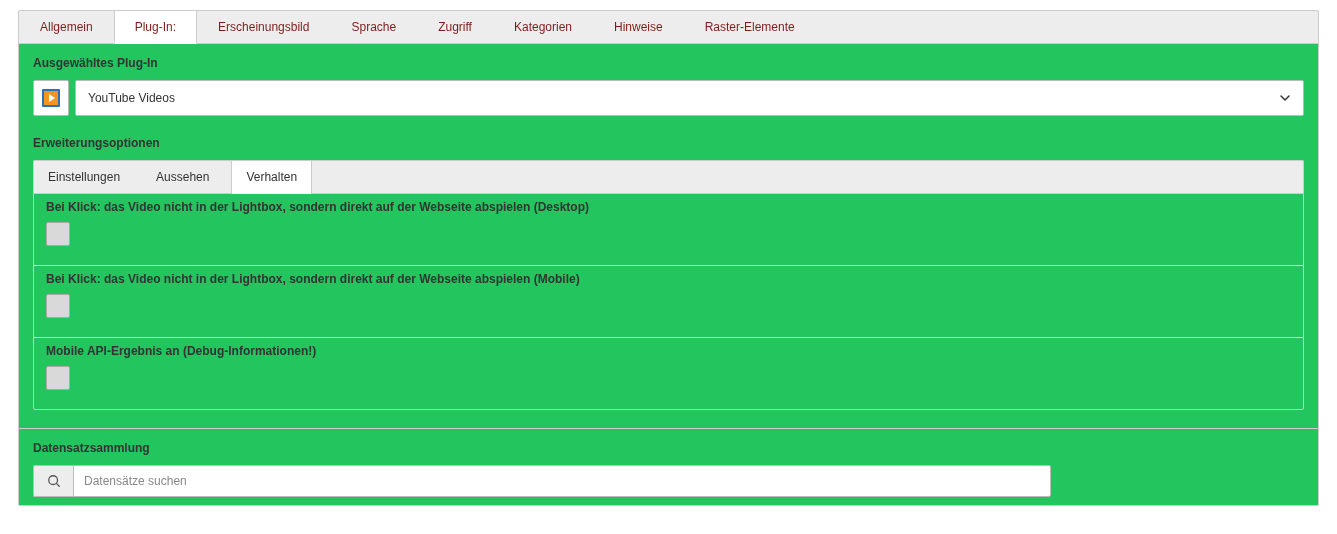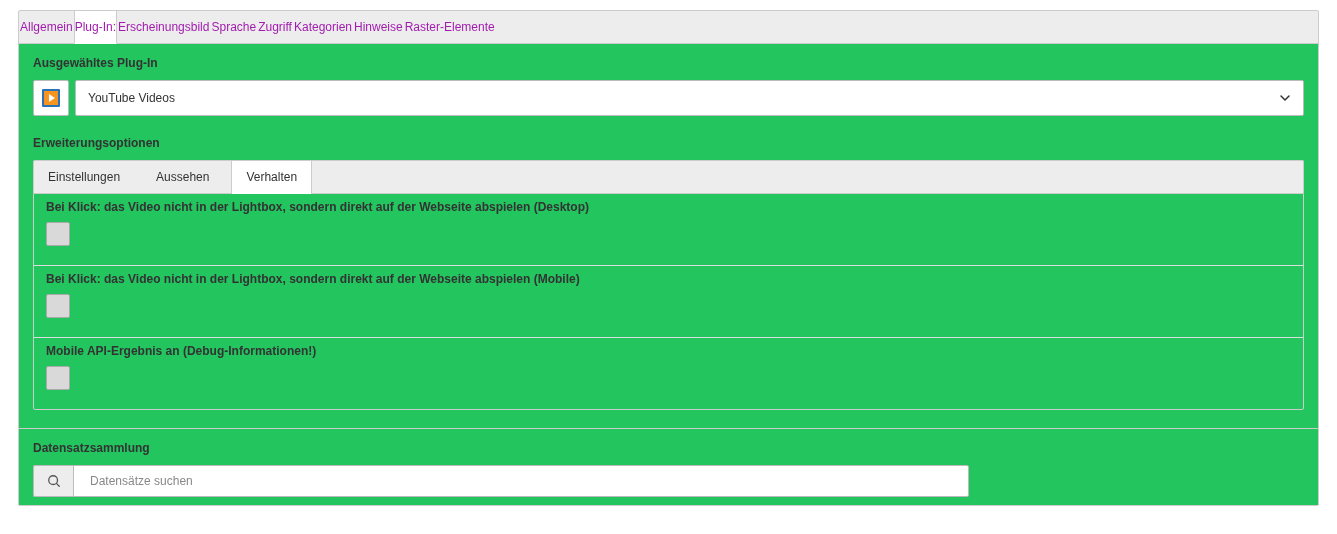--- a/index.html
+++ b/index.html
@@ -14,26 +14,26 @@
   .panel {
     border: 1px solid #ccc;
     background: #ededed;
     border-radius: 2px;
   }
   .main-tabs {
     display: flex;
     border-bottom: 1px solid #ccc;
   }
   .main-tab {
-    padding: 9px 0;
+    padding: 9px 20px;
     cursor: pointer;
     border-right: 1px solid transparent;
     border-left: 1px solid transparent;
     font-size: 12px;
-    color: #a21caf;
+    color: #7f1d1d;
   }
   .main-tab.active {
     background: #fff;
     border-left: 1px solid #ccc;
     border-right: 1px solid #ccc;
     margin-bottom: -1px;
     border-bottom: 1px solid #fff;
   }
   .main-tab:first-child.active { border-left: none; }
   .tab-body {
@@ -155,25 +155,25 @@
     border: 1px solid #bbb;
     border-right: none;
     background: #ededed;
     display: flex;
     align-items: center;
     justify-content: center;
     border-radius: 2px 0 0 2px;
   }
   .search-input {
     flex: 0 0 auto;
-    width: 896px;
+    width: 978px;
     max-width: calc(100% - 40px);
     height: 32px;
     border: 1px solid #bbb;
-    padding: 0 16px;
+    padding: 0 10px;
     font-family: inherit;
     font-size: 12px;
     border-radius: 0 2px 2px 0;
   }
   .search-input::placeholder { color: #888; }
 </style>
 </head>
 <body>
 
 <div class="panel">

